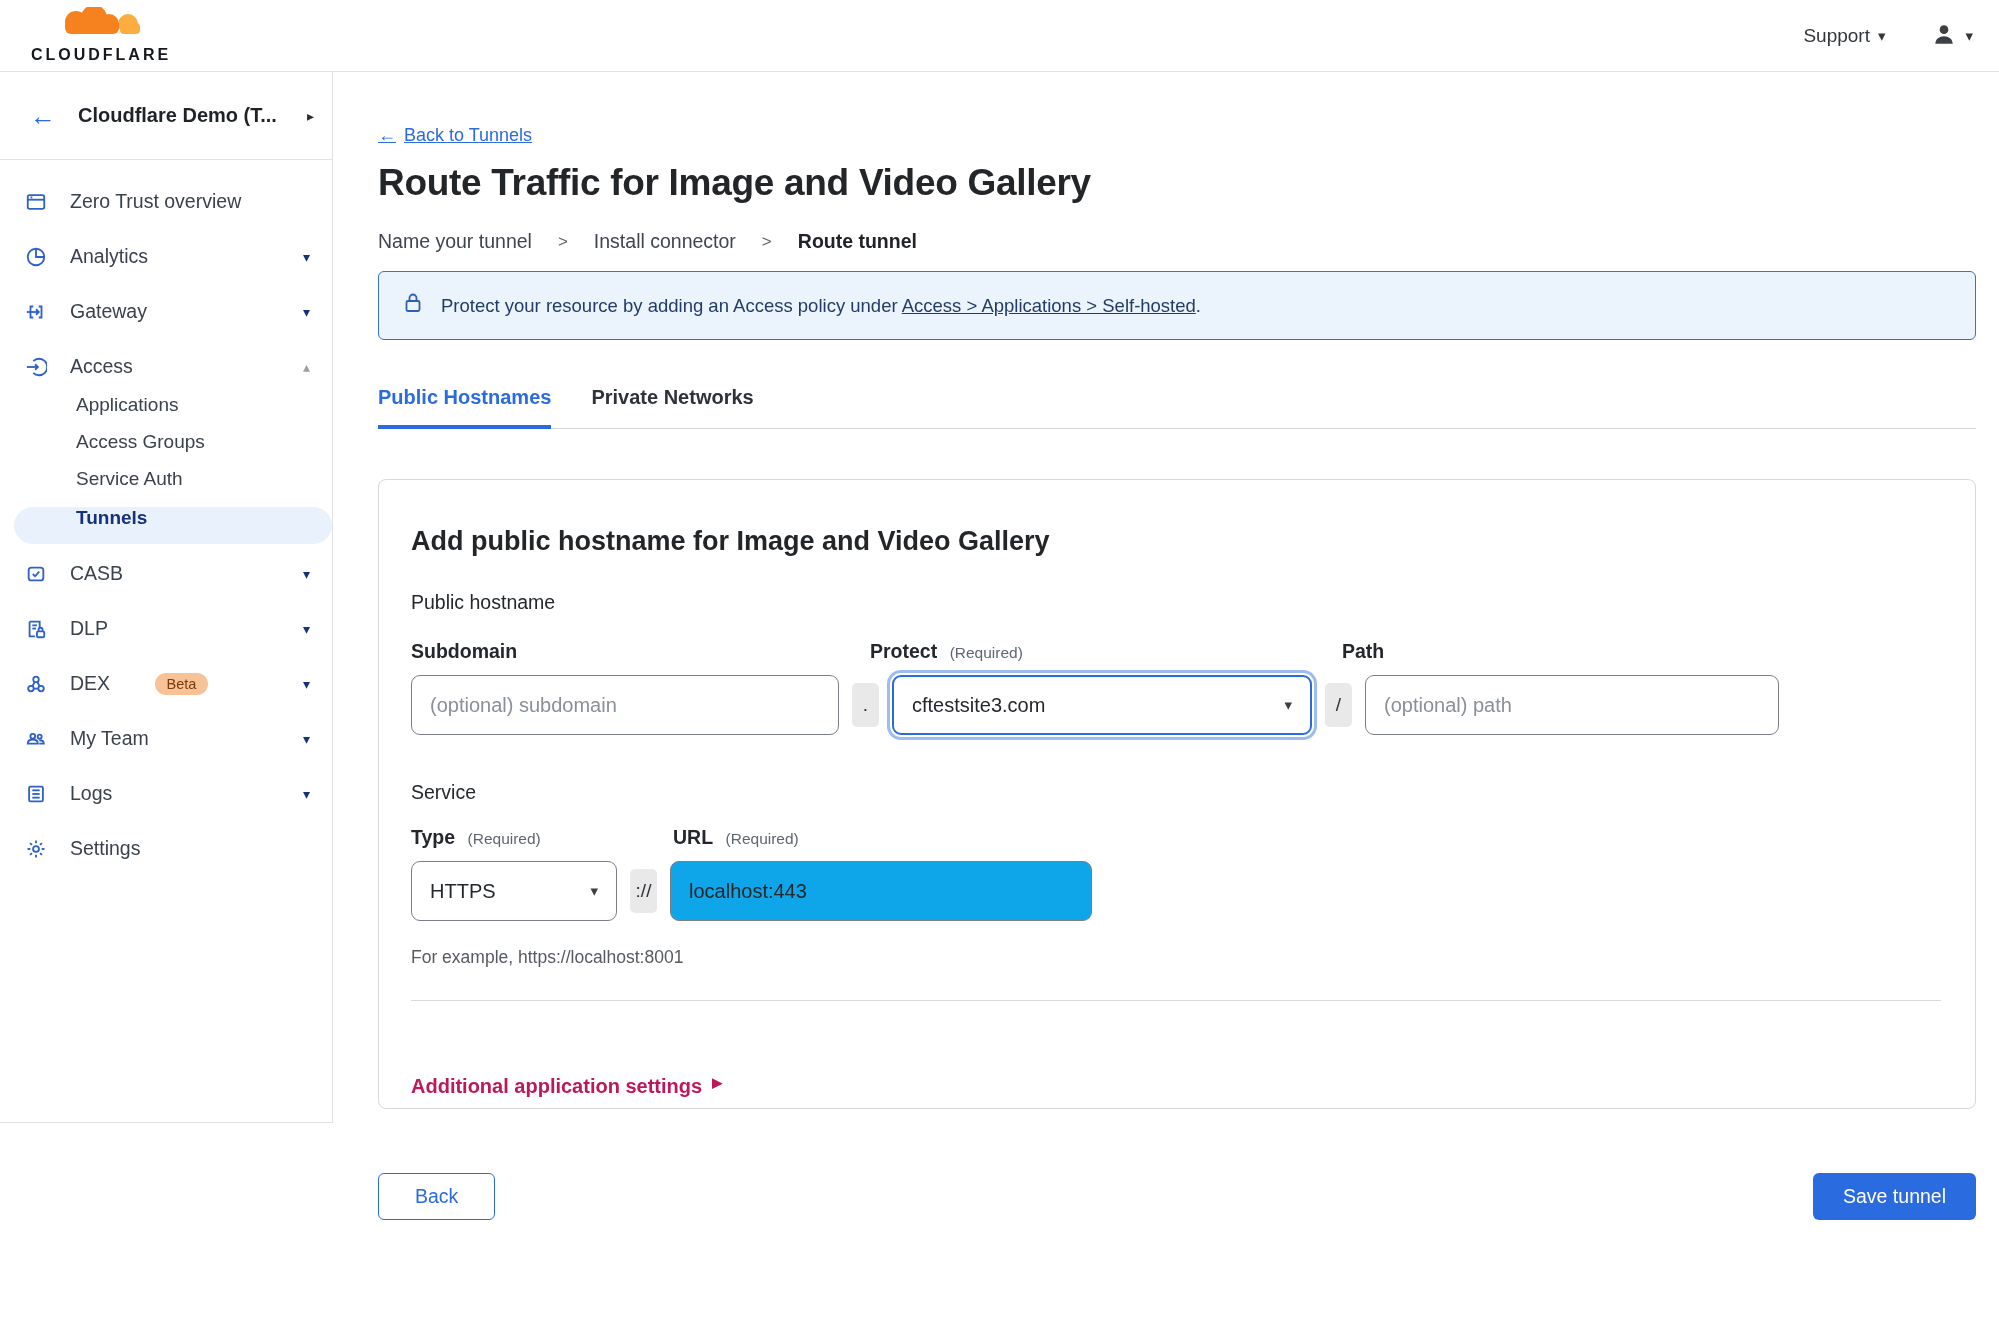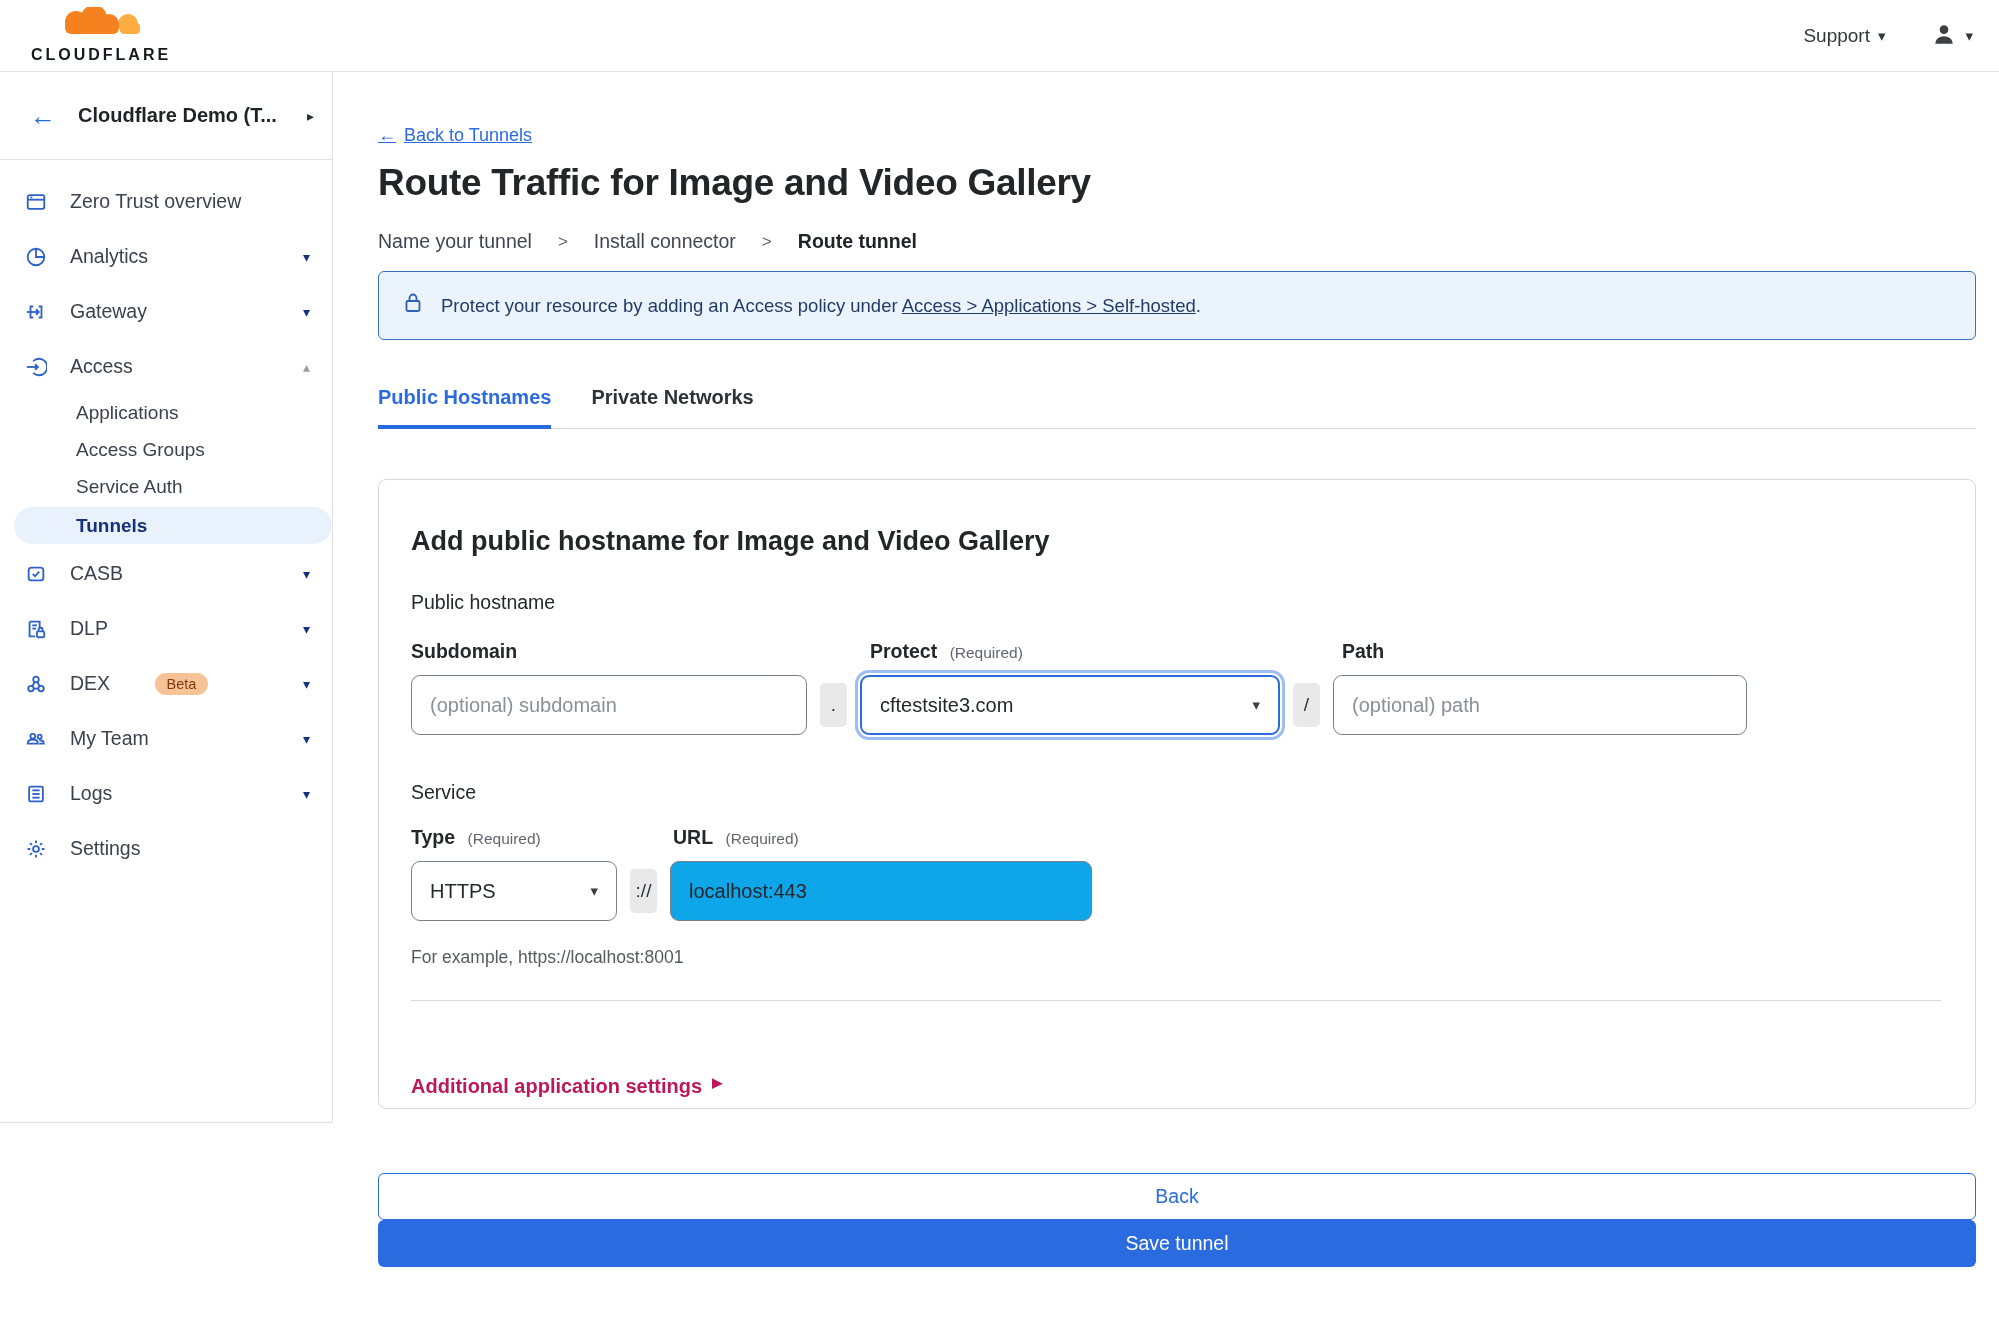--- a/index.html
+++ b/index.html
@@ -26,21 +26,21 @@
   .sidebar-header .account-name { font-size: 20px; font-weight: 700; color: #1f2227; flex: 1;
     white-space: nowrap; overflow: hidden; }
   .sidebar-header .expand-arrow { font-size: 14px; color: #2a2d31; }
   .nav { padding-top: 14px; }
   .nav-item { height: 55px; display: flex; align-items: center; padding: 0 22px 0 24px;
     gap: 22px; font-size: 19.5px; color: #3a424e; cursor: pointer; justify-content: space-between; }
   .nav-item .label { flex: 1; }
   .nav-caret { font-size: 14px; color: #17327c; }
   .nav-caret.gray { color: #9aa0a6; }
   .icon20 { width: 24px; height: 24px; flex: 0 0 24px; display: flex; align-items: center; justify-content: center; }
-  .sub-item { height: 37px; display: flex; align-items: center; padding-left: 76px;
+  .sub-item { height: 37px; display: flex; padding-left: 76px;
     font-size: 19px; color: #3a424e; cursor: pointer; }
   .sub-item.selected { background: #e9f2fc; border-radius: 19px; margin: 2px 0 2px 14px;
     font-weight: 700; color: #17327c; padding-left: 62px; }
   .badge-beta { background: #f8c297; color: #7a3c08; font-size: 14.5px; font-weight: 500;
     border-radius: 12px; padding: 3px 12px; margin-left: 12px; }
 
   
   .main { position: absolute; left: 333px; top: 72px; width: 1666px; height: 1264px;
     background: #fff; padding: 53px 24px 0 45px; }
   .back-link { display: inline-flex; gap: 8px; align-items: center; font-size: 18px;
@@ -81,21 +81,21 @@
     font-size: 20px; color: #24282d; cursor: pointer; }
   .select .sel-caret { font-size: 15px; color: #3c3f45; margin-left: 14px; }
   .select.focused { border: 2.5px solid #2b6be0; box-shadow: 0 0 0 2px #fff, 0 0 0 5px #9cbcf2; }
   .url-input { background: #0ea5e9; }
   .hint { font-size: 17.5px; color: #565b61; margin-top: 26px; }
   .card-divider { border: none; border-top: 1px solid #d9d9d9; margin-top: 32px; }
   .additional { margin-top: 74px; display: inline-flex; align-items: flex-start; gap: 10px;
     font-size: 20px; color: #be185d; font-weight: 700; cursor: pointer; }
   .additional .exp { font-size: 13px; }
 
-  .footer-row { width: 1598px; display: flex; justify-content: space-between; margin-top: 64px; flex-direction: column; }
+  .footer-row { width: 1598px; display: flex; justify-content: space-between; margin-top: 64px; }
   .btn { font-family: "Liberation Sans", sans-serif; font-size: 19.5px; font-weight: 500;
     border-radius: 6px; padding: 0 30px; height: 47px; cursor: pointer; }
   .btn-outline { background: #fff; border: 1.5px solid #2b6be0; color: #2b6be0; padding: 0 36px; }
   .btn-primary { background: #2b6be0; border: none; color: #fff; }
 </style>
 </head>
 <body>
 
 <div class="topbar">
   <div class="logo">
@@ -325,21 +325,21 @@
     <div class="field-labels">
       <div class="field-label" style="width:459px">Subdomain</div>
       <div style="width:472px">
         <span class="field-label">Protect</span>
         <span class="required">(Required)</span>
       </div>
       <div class="field-label">Path</div>
     </div>
 
     <div class="fields-row">
-      <input class="text-input" style="width: 396px;" type="text" placeholder="(optional) subdomain">
+      <input class="text-input" style="width: 428px;" type="text" placeholder="(optional) subdomain">
       <span class="sep-chip">.</span>
       <div class="select focused" style="width:420px">
         <span>cftestsite3.com</span>
         <span class="sel-caret">▾</span>
       </div>
       <span class="sep-chip">/</span>
       <input class="text-input" style="width: 414px;" type="text" placeholder="(optional) path">
     </div>
 
     <div class="section-label" style="margin-top:46px">Service</div>

